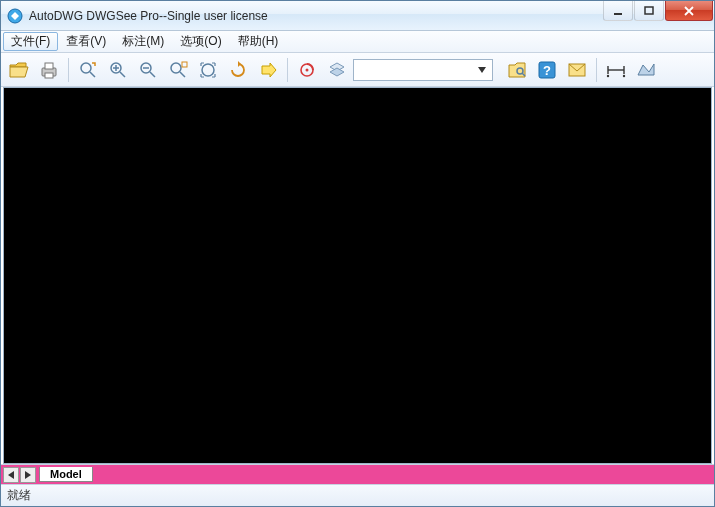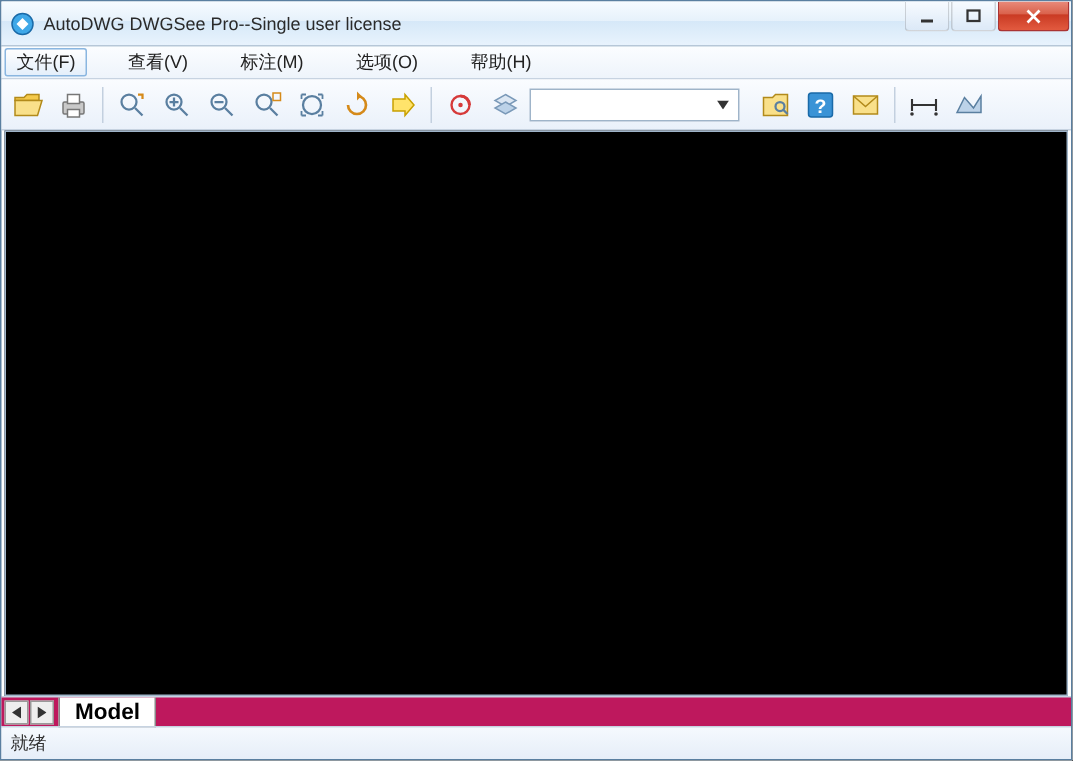--- a/index.html
+++ b/index.html
@@ -38,21 +38,20 @@
     border-color: #a33;
   }
   .winbtn svg { display: block; }
 
   .menubar {
     height: 22px;
     background: linear-gradient(to bottom, #fbfdff, #eef4fb);
     border-bottom: 1px solid #c7d3e1;
     display: flex; align-items: stretch;
     padding: 0 2px;
-    gap: 19px;
   }
   .menuitem {
     padding: 0 8px;
     display: flex; align-items: center;
     color: #222;
     cursor: default;
   }
   .menuitem.highlight {
     border: 1px solid #8ab6e0;
     background: linear-gradient(to bottom,#fefefe,#e4effb);
@@ -96,26 +95,26 @@
 
   .canvas-area {
     flex: 1;
     background: #000;
     border: 1px solid #9fb4c9;
     margin: 0 2px;
   }
 
   .tabstrip {
     height: 20px;
-    background: #be185d;
+    background: #ec4899;
     border-top: 1px solid #c7d3e1;
     display: flex; align-items: center;
     padding: 0 2px;
     gap: 0;
-    font-size: 15px;
+    font-size: 11px;
   }
   .tabarrow {
     width: 16px; height: 16px;
     border: 1px solid #999;
     background: #eee;
     display:flex; align-items:center; justify-content:center;
     margin-right: 1px;
   }
   .tab {
     padding: 1px 10px;

